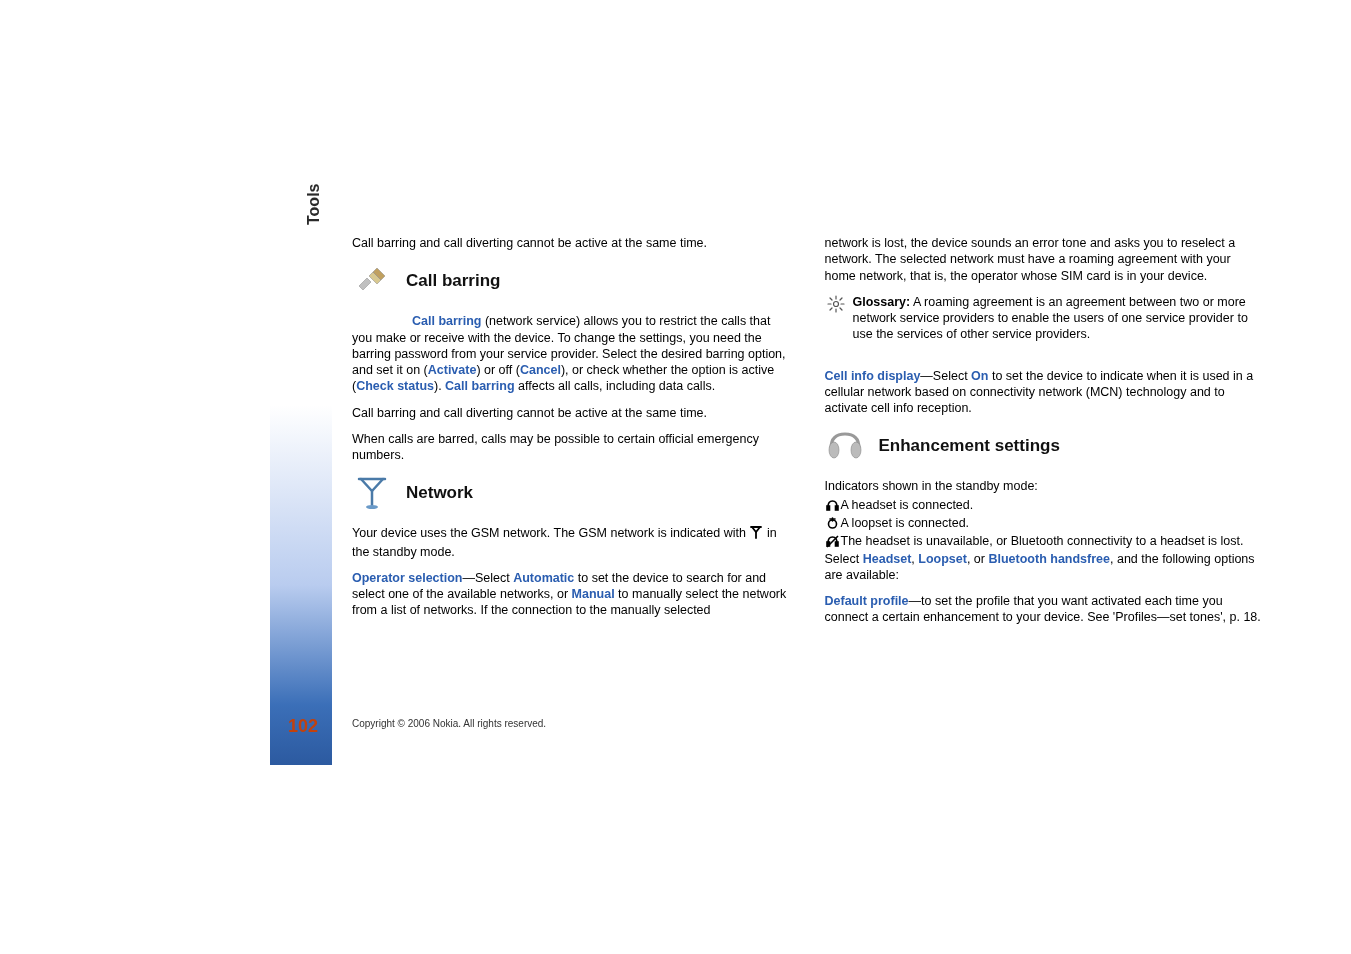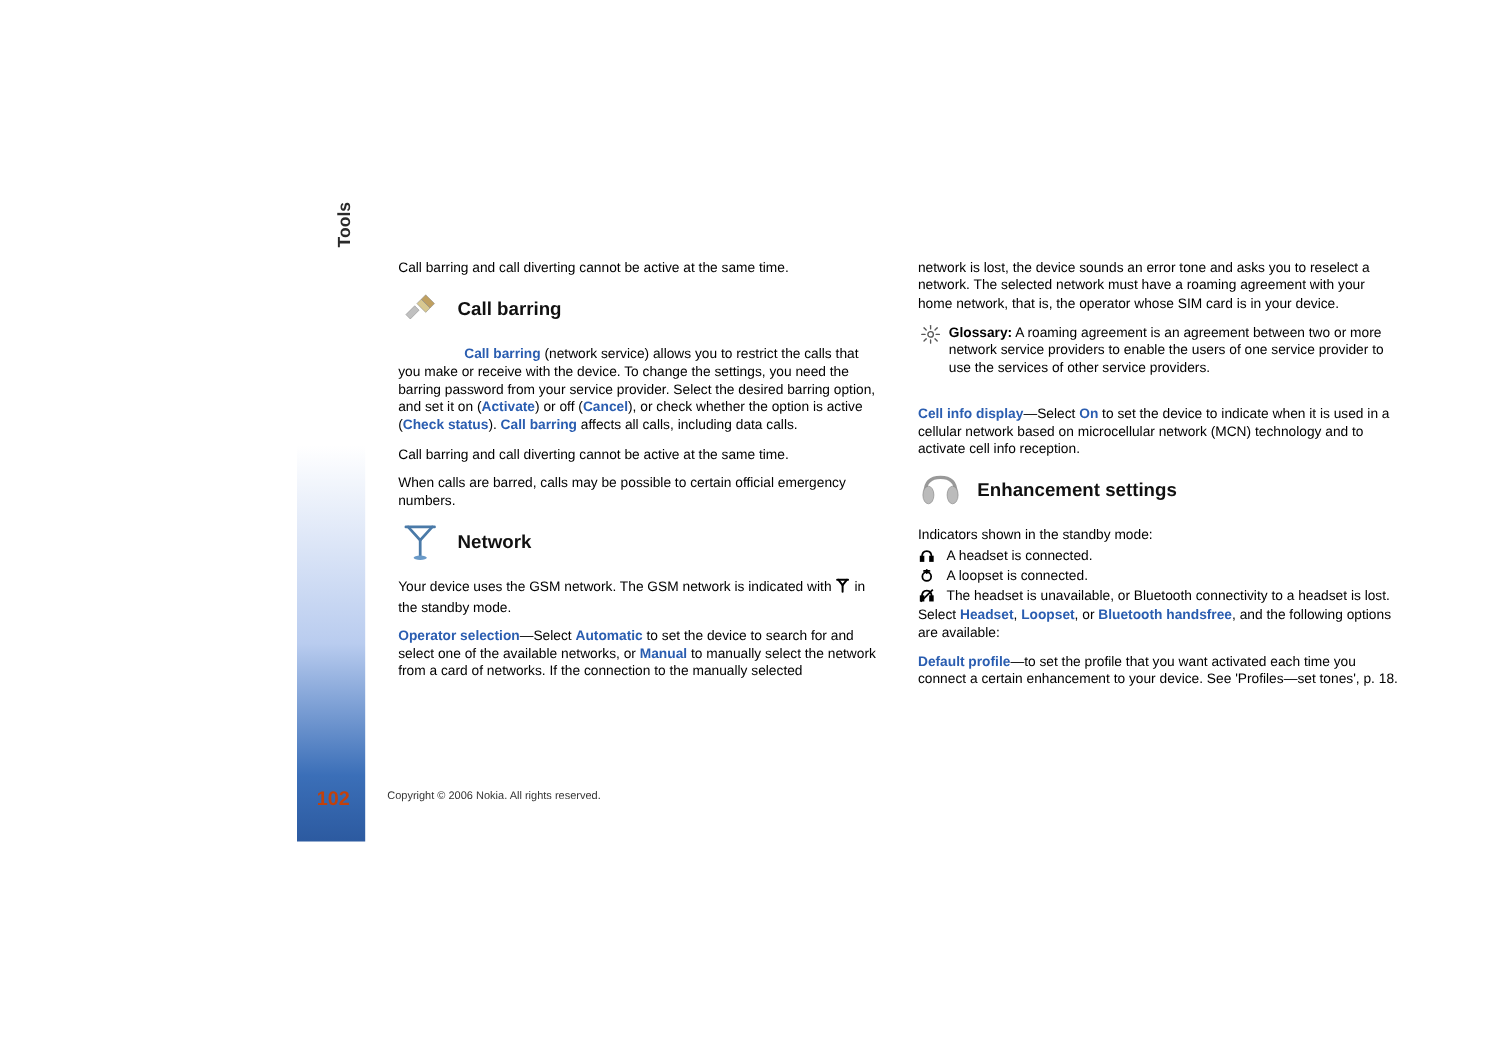--- a/index.html
+++ b/index.html
@@ -39,21 +39,21 @@
   .page-number {
     position: absolute;
     left: 18px;
     top: 551px;
     font-weight: bold;
     font-size: 18px;
     color: #c2410c;
   }
   .content {
     position: absolute;
-    left: 92px;
+    left: 82px;
     top: 70px;
     width: 910px;
     display: flex;
     gap: 35px;
     font-size: 12.5px;
     line-height: 1.3;
   }
   .col {
     flex: 1;
     min-width: 0;
@@ -94,21 +94,20 @@
     flex-shrink: 0;
     width: 18px;
     height: 18px;
     margin-top: 1px;
   }
   .indicator-list {
   }
   .indicator-row {
     display: flex;
     align-items: flex-start;
-    gap: 10px;
     margin-bottom: 1px;
   }
   .ind-icon {
     width: 16px;
     height: 16px;
     flex-shrink: 0;
     display: flex;
     align-items: center;
     justify-content: center;
     margin-top: 1px;
@@ -176,21 +175,21 @@
         <span>Your device uses the GSM network. The GSM network is indicated with </span><span class="inline-icon"><svg width="14" height="14" viewBox="0 0 14 14">
               <g stroke="#000" stroke-width="1.8" fill="none" stroke-linecap="round">
                 <path d="M2 2 L12 2"></path>
                 <path d="M3 2 L7 7 L11 2"></path>
                 <path d="M7 7 L7 13"></path>
               </g>
             </svg></span><span> in the standby mode.</span>
       </p>
 
       <p>
-        <span class="blue-link">Operator selection</span><span>—Select </span><span class="blue-link">Automatic</span><span> to set the device to search for and select one of the available networks, or </span><span class="blue-link">Manual</span><span> to manually select the network from a card of networks. If the connection to the manually selected </span>
+        <span class="blue-link">Operator selection</span><span>—Select </span><span class="blue-link">Automatic</span><span> to set the device to search for and select one of the available networks, or </span><span class="blue-link">Manual</span><span> to manually select the network from a list of networks. If the connection to the manually selected </span>
       </p>
     </div>
 
     <div class="col">
       <p>network is lost, the device sounds an error tone and asks you to reselect a network. The selected network must have a roaming agreement with your home network, that is, the operator whose SIM card is in your device.</p>
 
       <div class="glossary-block">
         <div class="glossary-icon">
           <svg width="18" height="18" viewBox="0 0 18 18">
             <g stroke="#555" stroke-width="1.2" stroke-linecap="round">
@@ -205,21 +204,21 @@
               <circle cx="9" cy="9" r="2.5" fill="none"></circle>
             </g>
           </svg>
         </div>
         <div>
           <strong>Glossary:</strong><span> A roaming agreement is an agreement between two or more network service providers to enable the users of one service provider to use the services of other service providers.</span>
         </div>
       </div>
 
       <p>
-        <span class="blue-link">Cell info display</span><span>—Select </span><span class="blue-link">On</span><span> to set the device to indicate when it is used in a cellular network based on microcellular network (MCN) technology and to activate cell info reception.</span>
+        <span class="blue-link">Cell info display</span><span>—Select </span><span class="blue-link">On</span><span> to set the device to indicate when it is used in a cellular network based on connectivity network (MCN) technology and to activate cell info reception.</span>
       </p>
 
       <div class="section">
         <div class="icon-box">
           <svg width="40" height="36" viewBox="0 0 40 36">
             <g fill="#a8a8a8" stroke="#888" stroke-width="0.6">
               <path d="M6 20 Q6 6 20 6 Q34 6 34 20" fill="none" stroke="#999" stroke-width="3"></path>
               <ellipse cx="9" cy="22" rx="5" ry="8" fill="#bbb"></ellipse>
               <ellipse cx="31" cy="22" rx="5" ry="8" fill="#bbb"></ellipse>
             </g>

